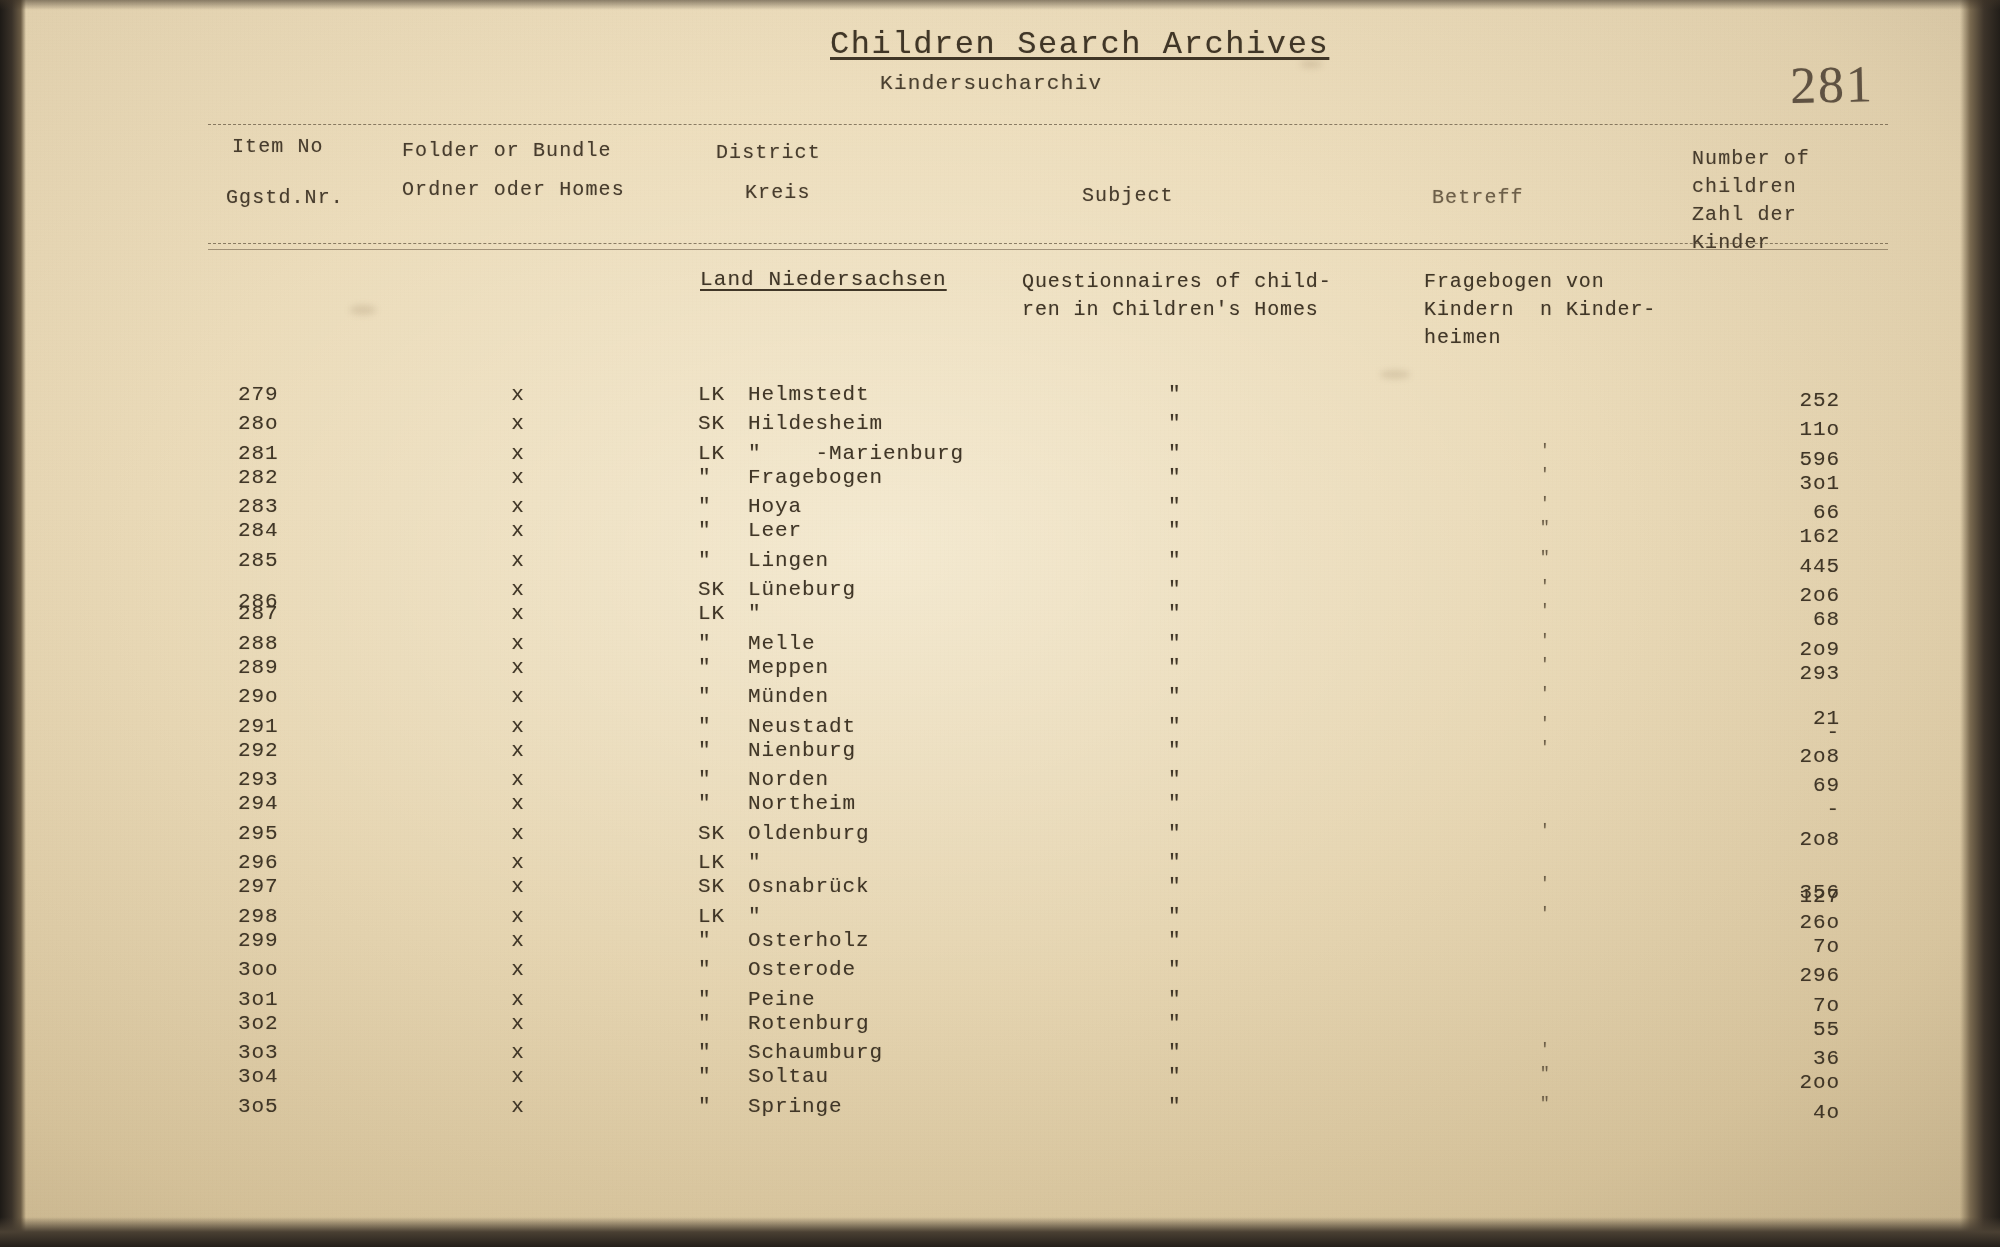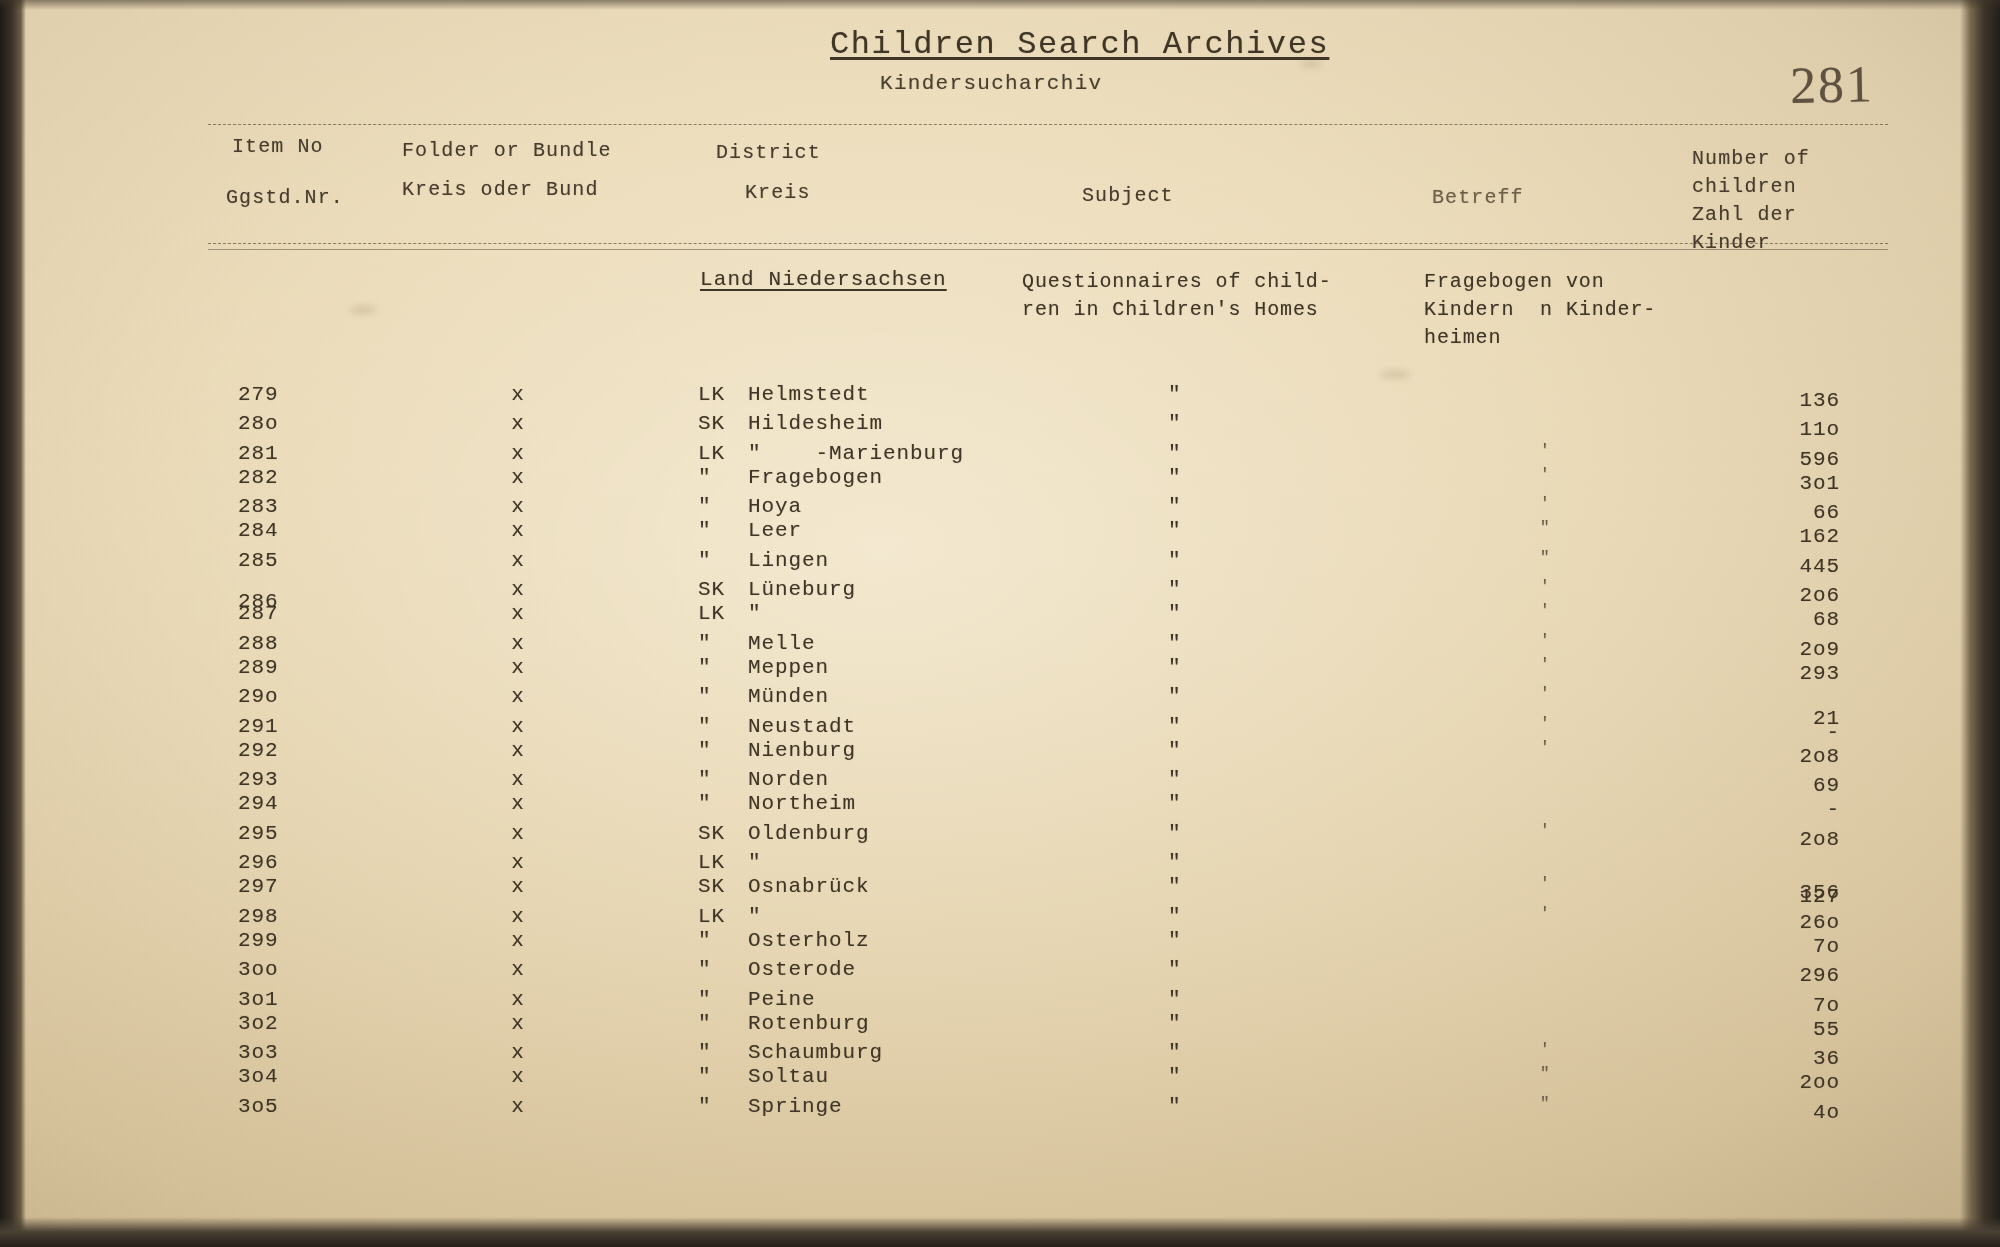--- a/index.html
+++ b/index.html
@@ -157,21 +157,21 @@
   <div class="typed page-no" style="left:1790px; top:55px;">281</div>
 
   <div class="rule" style="left:208px; top:124px; width:1680px;"></div>
   <div class="rule" style="left:208px; top:243px; width:1680px;"></div>
   <div class="rule solidish" style="left:208px; top:249px; width:1680px;"></div>
 
   <div class="typed col-hd" style="left:232px; top:135px;">Item No</div>
   <div class="typed col-hd" style="left:226px; top:186px;">Ggstd.Nr.</div>
 
   <div class="typed col-hd" style="left:402px; top:139px;">Folder or Bundle</div>
-  <div class="typed col-hd" style="left:402px; top:178px;">Kreis oder Bund</div>
+  <div class="typed col-hd" style="left:402px; top:178px;">Ordner oder Homes</div>
 
   <div class="typed col-hd" style="left:716px; top:141px;">District</div>
   <div class="typed col-hd" style="left:745px; top:181px;">Kreis</div>
 
   <div class="typed col-hd" style="left:1082px; top:184px;">Subject</div>
   <div class="typed col-hd" style="left:1432px; top:186px; color:#6d5f49;">Betreff</div>
 
   <div class="typed col-hd" style="left:1692px; top:147px;">Number of</div>
   <div class="typed col-hd" style="left:1692px; top:175px;">children</div>
   <div class="typed col-hd" style="left:1692px; top:203px;">Zahl der</div>
@@ -187,21 +187,21 @@
   <div class="typed subject-line" style="left:1424px; top:326px;">heimen</div>
 
   <div class="rows" id="rows">
       <div class="row">
         <div class="cell c-item" style="top:-2px;">279</div>
         <div class="cell c-folder" style="top:-2px;">x</div>
         <div class="cell c-pref" style="top:-2px;">LK</div>
         <div class="cell c-dist" style="top:-2px;">Helmstedt</div>
         <div class="cell c-subj" style="top:-2px;">"</div>
         <div class="cell c-betr" style="top:-2px;"></div>
-        <div class="cell c-num" style="top:4px;">136</div>
+        <div class="cell c-num" style="top:4px;">252</div>
       </div>
       <div class="row">
         <div class="cell c-item" style="top:0px;">28o</div>
         <div class="cell c-folder" style="top:0px;">x</div>
         <div class="cell c-pref" style="top:0px;">SK</div>
         <div class="cell c-dist" style="top:0px;">Hildesheim</div>
         <div class="cell c-subj" style="top:0px;">"</div>
         <div class="cell c-betr" style="top:0px;"></div>
         <div class="cell c-num" style="top:6px;">11o</div>
       </div>

